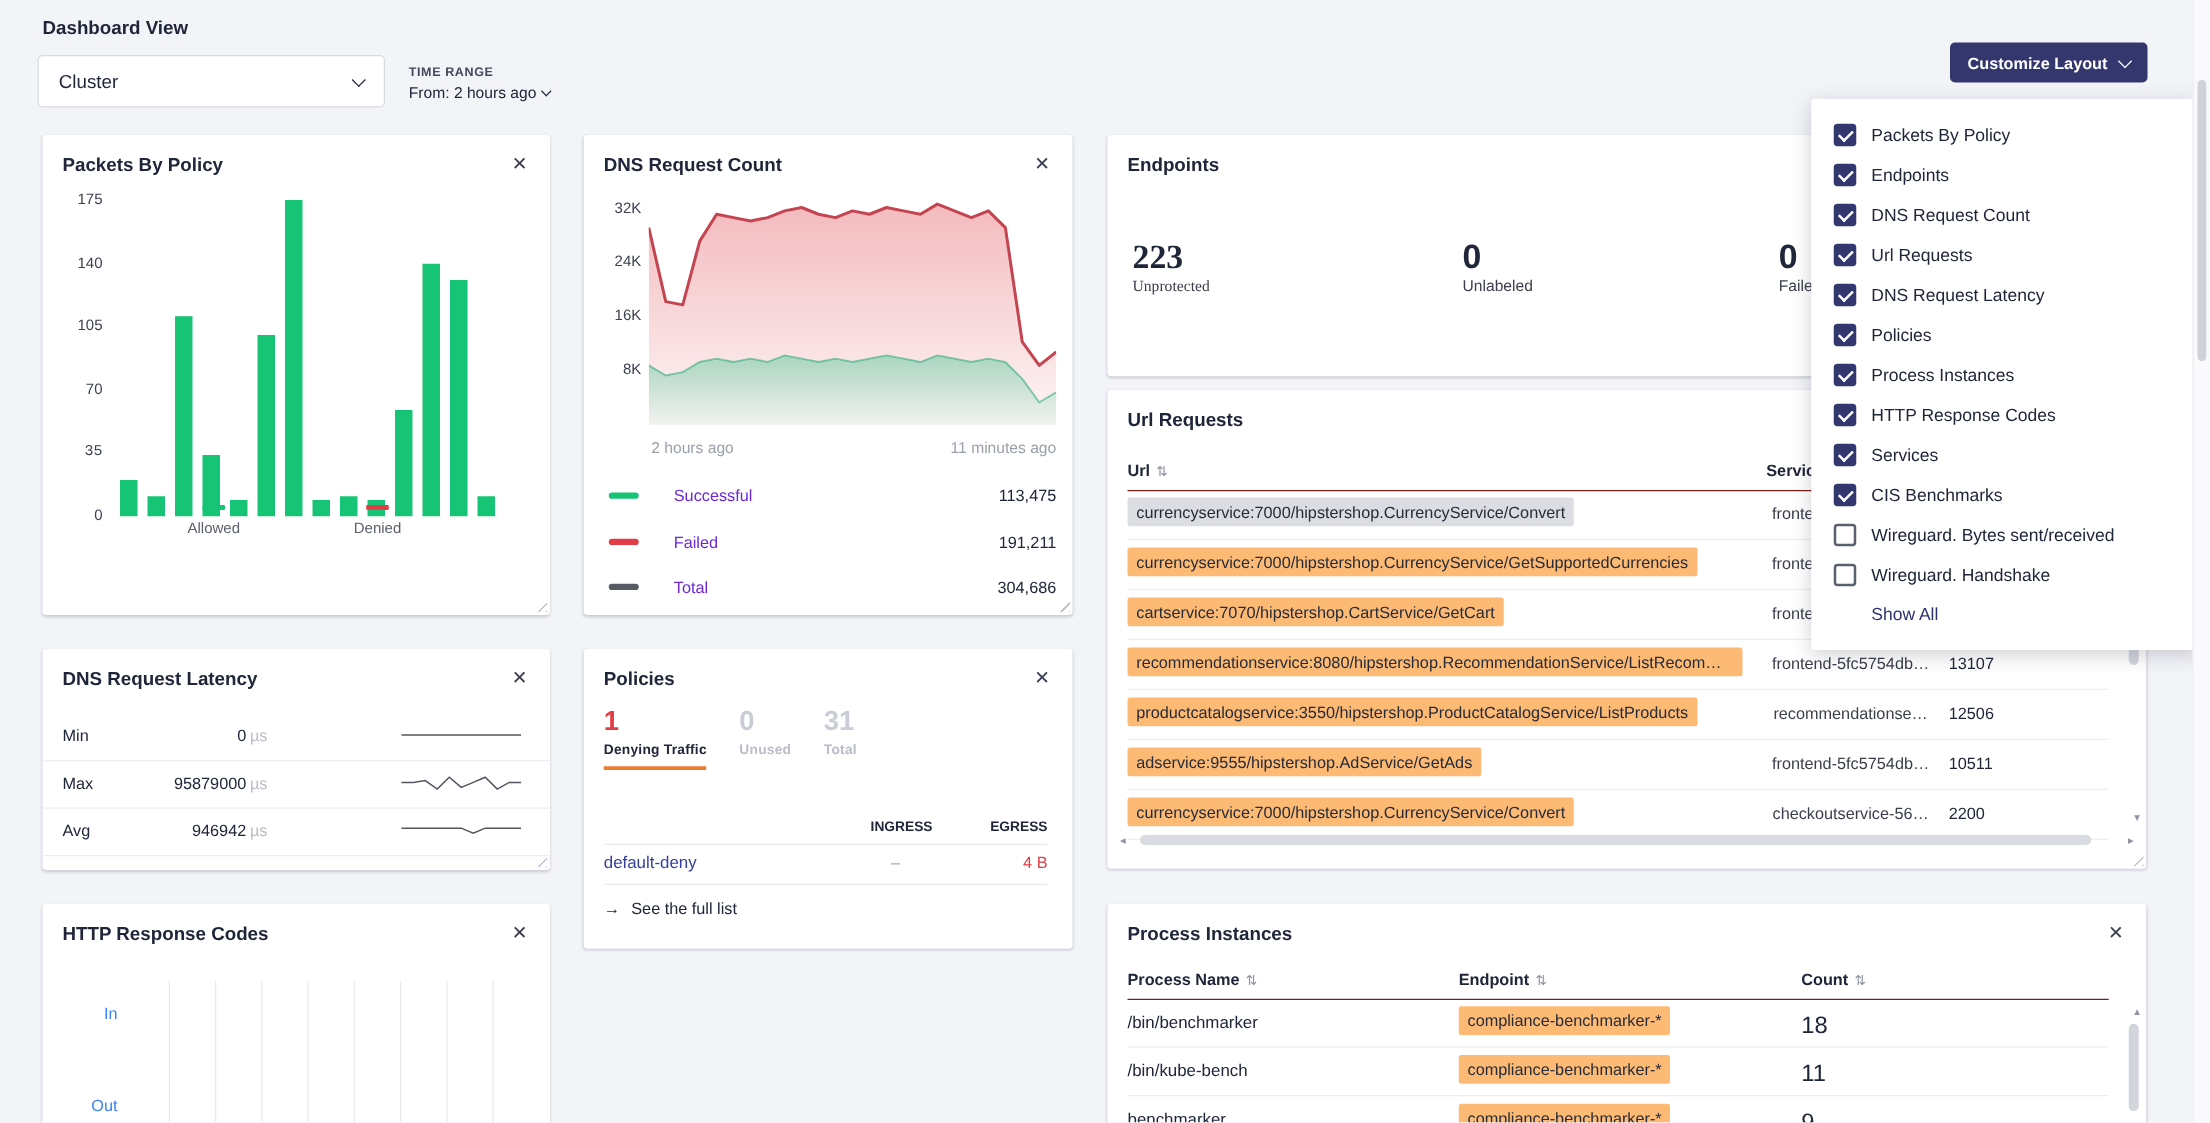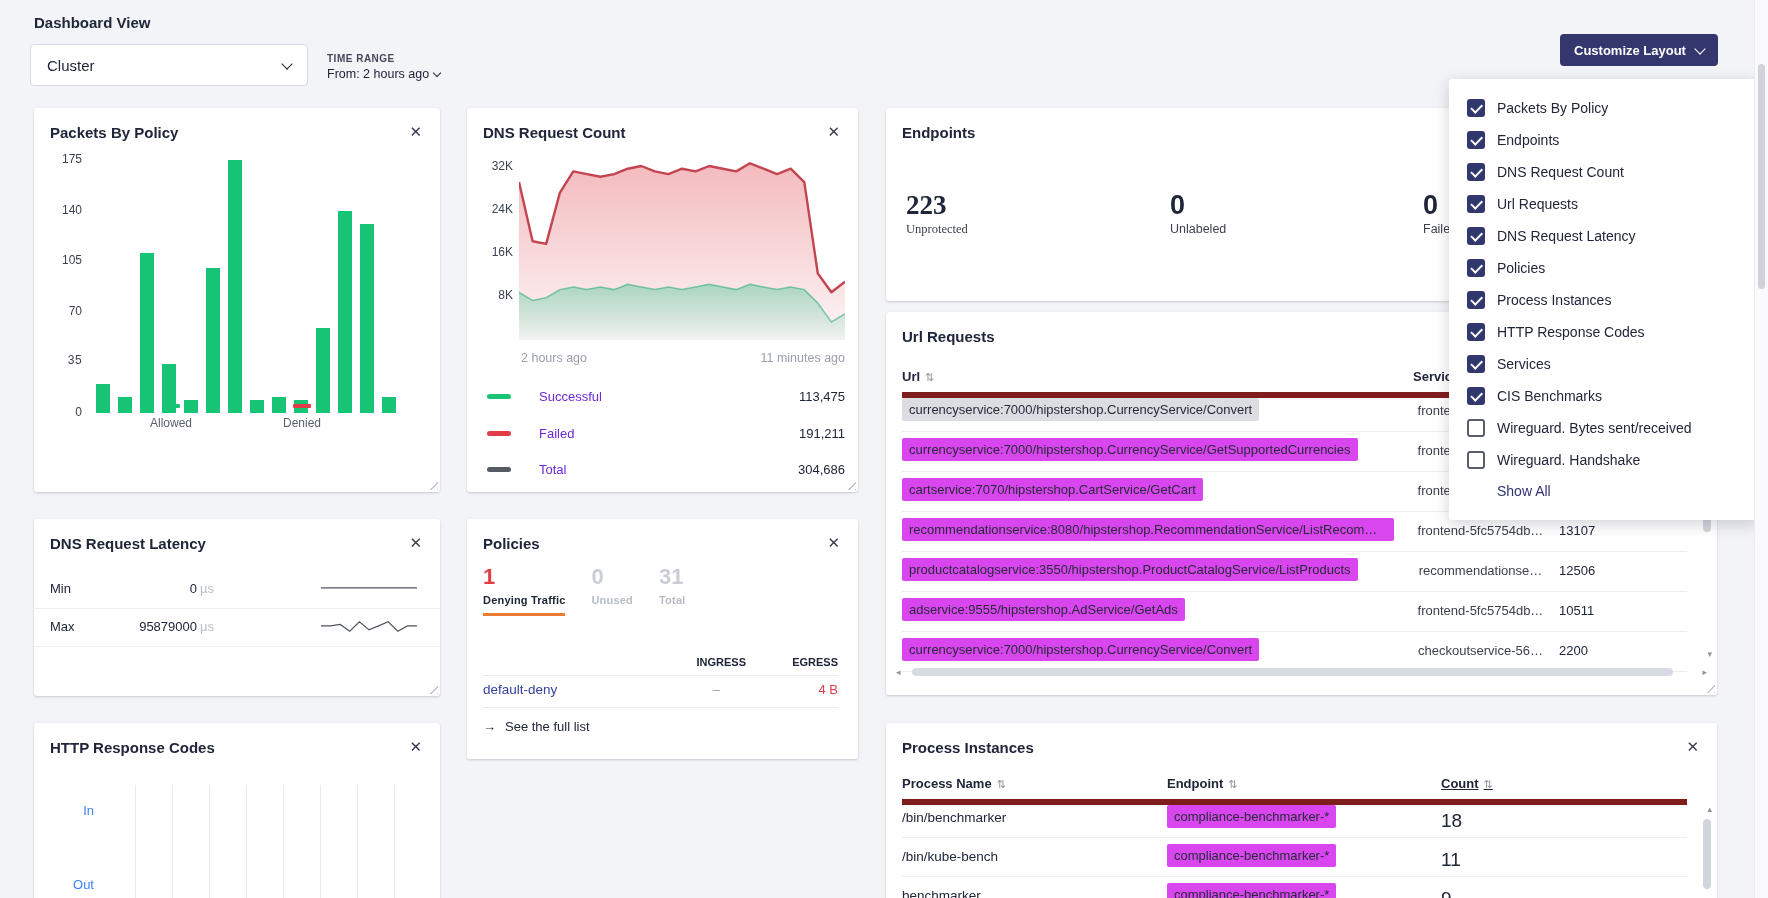--- a/index.html
+++ b/index.html
@@ -46,32 +46,32 @@
   .dns-xl-right{position:absolute;left:230px;top:243px;width:148px;text-align:right;font-size:12.5px;color:#9aa0ab;}
   .dns-leg-row{position:absolute;left:20px;right:13px;height:22px;}
   .dns-sw{position:absolute;left:0;top:8px;width:24px;height:5px;border-radius:2.5px;}
   .dns-leg-label{position:absolute;left:52px;top:3px;font-size:13px;color:#6d28d9;}
   .dns-leg-value{position:absolute;right:0;top:3px;font-size:13px;color:#20263a;}
 
   .ep-metric{position:absolute;top:82px;}
   .ep-value{font-size:27px;font-weight:bold;color:#20263a;line-height:30px;}
   .ep-label{font-size:12.5px;color:#3a3f4b;margin-top:2px;}
 
-  .tbl-head{position:absolute;left:16px;right:30px;border-bottom:6px solid #7f1d1d;}
+  .tbl-head{position:absolute;left:16px;right:30px;border-bottom:1px solid #7f1d1d;}
   #card-url .tbl-head{top:52px;height:28px;}
   #card-process .tbl-head{top:48px;height:28px;}
   .th{position:absolute;top:5px;font-size:13px;font-weight:bold;color:#20263a;white-space:nowrap;}
   .sort-ic{font-size:11px;color:#8e93a0;margin-left:5px;font-weight:normal;}
   .tbl-body{position:absolute;left:16px;right:30px;}
   #card-url .tbl-body{top:80px;text-align:center;}
   #card-process .tbl-body{top:76px;}
   .trow{position:relative;border-bottom:1px solid #edeef2;}
   #card-url .trow{height:39px;}
   #card-process .trow{height:38px;}
-  .pill{display:inline-block;background:#d946ef;border-radius:2px;padding:4px 7px;font-size:13px;color:#262b38;max-width:492px;white-space:nowrap;overflow:hidden;text-overflow:ellipsis;box-sizing:border-box;}
+  .pill{display:inline-block;background:#fdba74;border-radius:2px;padding:4px 7px;font-size:13px;color:#262b38;max-width:492px;white-space:nowrap;overflow:hidden;text-overflow:ellipsis;box-sizing:border-box;}
   .pill.dark{background:#dcdde3;}
   .cell-url{position:absolute;left:0;top:6px;}
   .cell-svc{position:absolute;left:511px;top:11px;font-size:13px;color:#3a3f4b;width:135px;white-space:nowrap;overflow:hidden;text-overflow:ellipsis;}
   .cell-cnt{position:absolute;left:657px;top:11px;font-size:13px;color:#20263a;}
   .cell-proc{position:absolute;left:0;top:11px;font-size:13.5px;color:#20263a;}
   .cell-ep{position:absolute;left:265px;top:6px;}
   .cell-pcnt{position:absolute;left:539px;top:11px;font-size:19px;color:#20263a;}
 
   .vscroll-thumb{position:absolute;width:8px;border-radius:4px;background:#d3d5dd;}
   .scroll-arrow{position:absolute;font-size:9px;color:#8e93a0;line-height:9px;}
@@ -319,20 +319,27 @@
               <polyline points="0.0,6.9 9.6,6.9 19.2,6.9 28.8,6.9 38.4,6.9 48.0,6.9 57.6,6.9 67.2,6.9 76.8,6.9 86.4,6.9 96.0,6.9" fill="none" stroke="#50555e" stroke-width="1.2"></polyline>
             </svg></span>
         </div>
         <div class="lat-row">
           <span class="lat-label">Max</span>
           <span class="lat-value"><span>95879000</span><span class="lat-unit">µs</span></span>
           <span class="lat-spark"><svg width="96" height="16">
               <polyline points="0.0,6.9 9.6,6.9 19.2,5.5 28.8,12.3 38.4,2.8 48.0,10.9 57.6,6.9 67.2,2.8 76.8,12.3 86.4,6.9 96.0,6.9" fill="none" stroke="#50555e" stroke-width="1.2"></polyline>
             </svg></span>
         </div>
+        <div class="lat-row">
+          <span class="lat-label">Avg</span>
+          <span class="lat-value"><span>946942</span><span class="lat-unit">µs</span></span>
+          <span class="lat-spark"><svg width="96" height="16">
+              <polyline points="0.0,5.5 9.6,5.5 19.2,5.5 28.8,5.5 38.4,5.5 48.0,5.5 57.6,9.6 67.2,5.5 76.8,5.5 86.4,5.5 96.0,5.5" fill="none" stroke="#50555e" stroke-width="1.2"></polyline>
+            </svg></span>
+        </div>
       </div>
     <div class="grip"></div>
   </div>
 
   <div class="card" id="card-policies">
     <div class="card-head">
       <span class="card-title">Policies</span>
       <span class="close-x">✕</span>
     </div>
     <div class="pol-tabs">
@@ -385,21 +392,21 @@
   </div>
 
   <div class="card" id="card-process">
     <div class="card-head">
       <span class="card-title">Process Instances</span>
       <span class="close-x">✕</span>
     </div>
     <div class="tbl-head">
         <span class="th" style="left: 0px;">Process Name<span class="sort-ic">⇅</span></span>
         <span class="th" style="left: 265px;">Endpoint<span class="sort-ic">⇅</span></span>
-        <span class="th" style="left: 539px; text-decoration: underline;">Count<span class="sort-ic">⇅</span></span>
+        <span class="th" style="left: 539px;">Count<span class="sort-ic">⇅</span></span>
       </div>
     <div class="tbl-body">
         <div class="trow">
           <span class="cell-proc">/bin/benchmarker</span>
           <span class="pill cell-ep">compliance-benchmarker-*</span>
           <span class="cell-pcnt">18</span>
         </div>
         <div class="trow">
           <span class="cell-proc">/bin/kube-bench</span>
           <span class="pill cell-ep">compliance-benchmarker-*</span>

